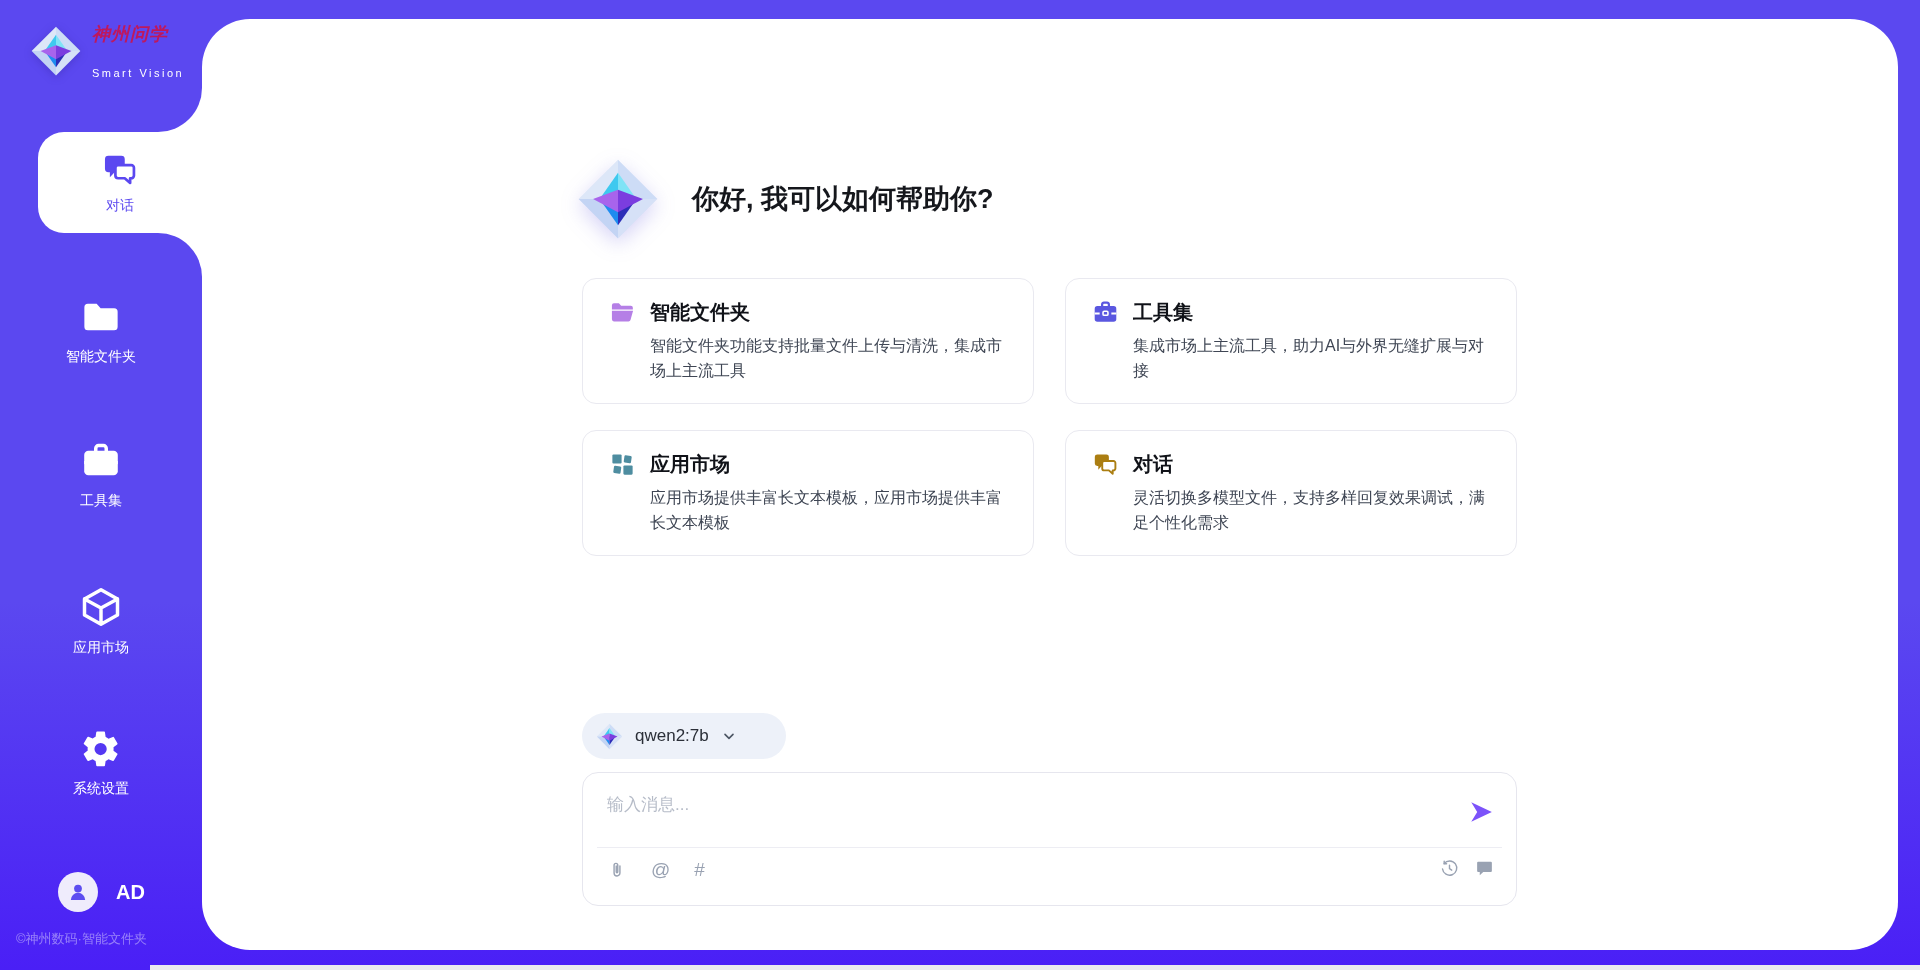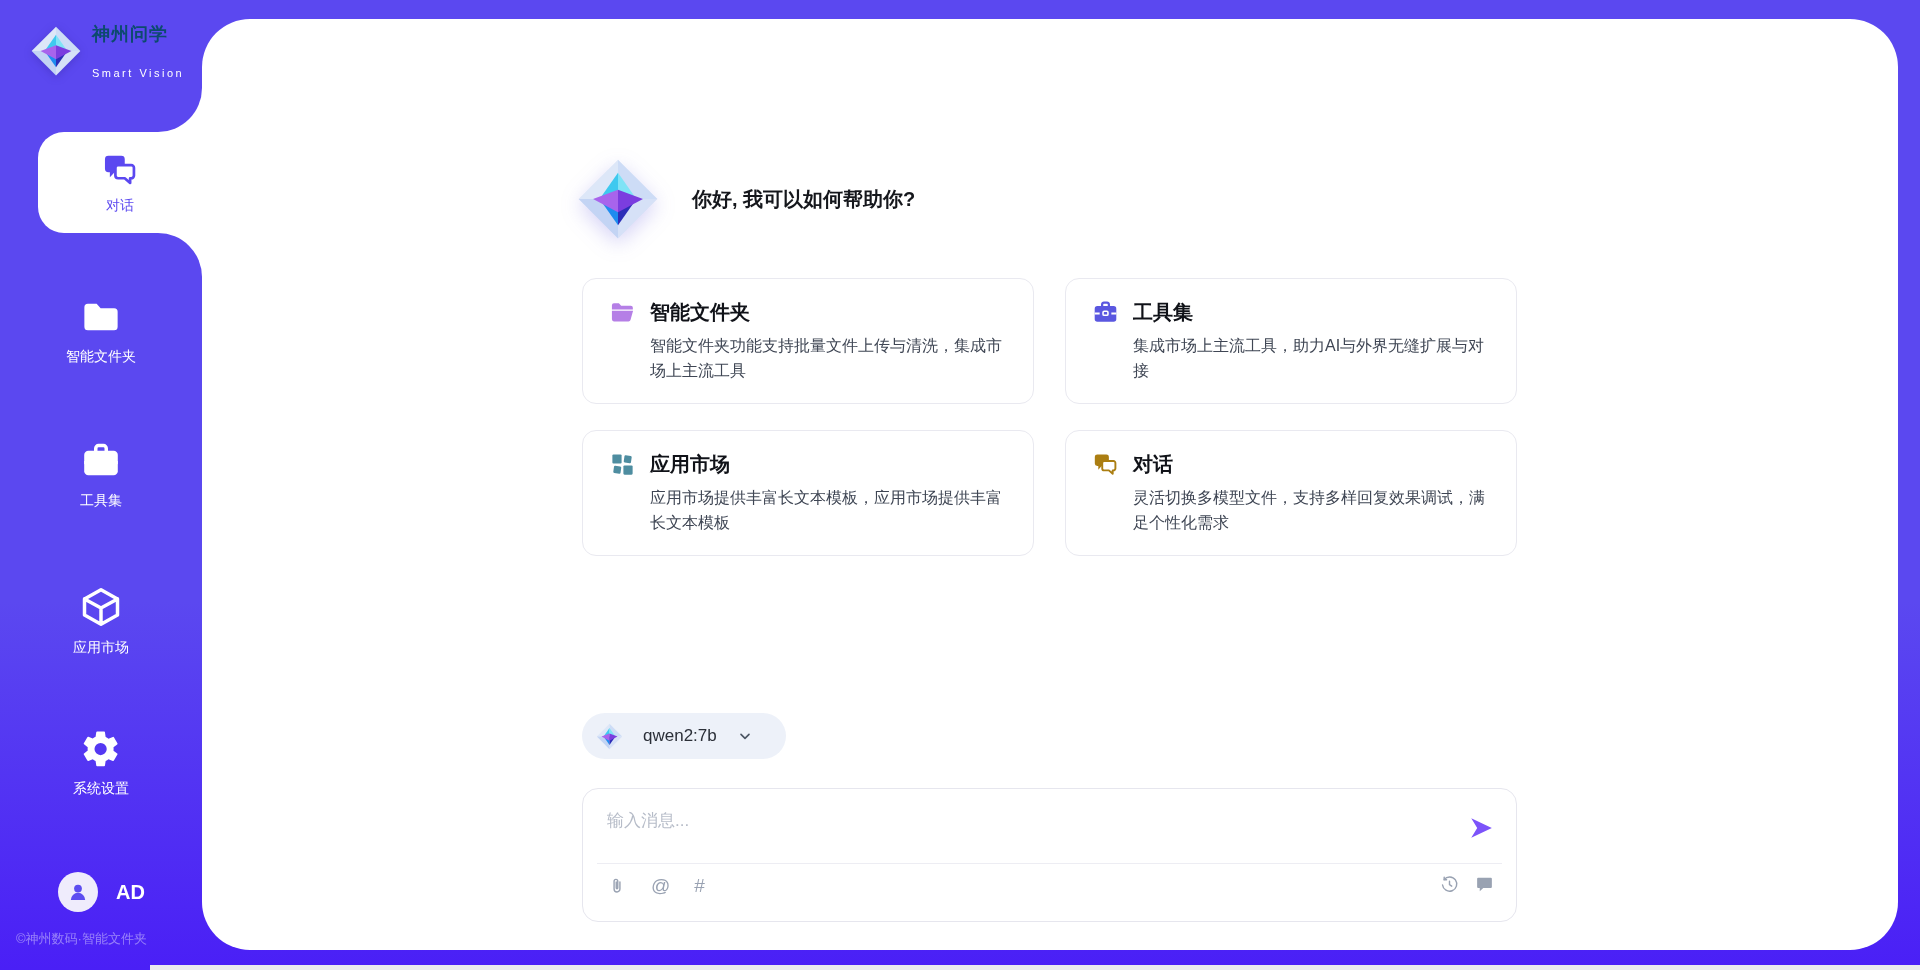--- a/index.html
+++ b/index.html
@@ -8,21 +8,21 @@
     font-family:"Liberation Sans","DejaVu Sans",sans-serif;
     background:linear-gradient(180deg,#5b48f0 0%,#5b48f0 62%,#4a1ff6 100%);
     position:relative;
   }
   svg { display:block; }
 
   
   .sidebar { position:absolute; left:0; top:0; width:202px; height:970px; }
   .brand { position:absolute; left:30px; top:22px; display:flex; align-items:center; gap:10px; }
   .brand-logo { width:52px; height:52px; filter:drop-shadow(0 2px 4px rgba(30,20,120,.25)); }
-  .brand-name { color:#0c4a6e; font-size:18px; font-weight:700; letter-spacing:1px; }
+  .brand-name { color:#be185d; font-size:18px; font-weight:700; letter-spacing:1px;font-style:italic; }
   .brand-sub { color:#fff; font-size:11px; letter-spacing:2.5px; margin-top:21px; }
 
   .tab-active {
     position:absolute; left:38px; top:132px; width:164px; height:101px;
     background:#fff; border-radius:26px 0 0 26px; cursor:pointer;
     display:flex; flex-direction:column; align-items:center; justify-content:center; gap:8px;
   }
   .fillet { position:absolute; left:158px; width:44px; height:44px; background:#fff; }
   .fillet-top { top:88px; }
   .fillet-top::after { content:''; position:absolute; inset:0; background:#5b48f0; border-bottom-right-radius:44px; }
@@ -40,39 +40,39 @@
 
   
   .panel {
     position:absolute; left:202px; top:19px; width:1696px; height:931px;
     background:#fff; border-radius:48px 48px 48px 48px;
   }
   .content { position:absolute; left:380px; top:0; width:935px; height:100%; }
 
   .greeting { position:absolute; left:-6px; top:138px; display:flex; align-items:center; gap:32px; }
   .greet-logo { width:84px; height:84px; filter:drop-shadow(0 6px 10px rgba(90,80,220,.25)); }
-  .greet-title { font-size:20px; font-weight:700; color:#15171c; }
+  .greet-title { font-size:27px; font-weight:700; color:#15171c; }
 
   .cards { position:absolute; left:0; top:259px; width:935px; display:grid;
     grid-template-columns:452px 452px; grid-column-gap:31px; grid-row-gap:26px; }
   .card { height:126px; border:1px solid #e9e9f0; border-radius:14px; background:#fff;
     padding:20px 24px 0 26px; cursor:pointer; }
   .card-head { display:flex; align-items:center; gap:14px; }
   .card-icon { width:27px; height:27px; flex:0 0 27px; }
   .card-title { font-size:20px; font-weight:700; color:#101218; }
   .card-desc { margin:7px 0 0 41px; font-size:16px; line-height:25px; color:#3f4654; }
 
   .model-pill { position:absolute; left:0; top:694px; height:46px; min-width:204px;
     background:#edf1f9; border-radius:23px; display:inline-flex; align-items:center;
-    gap:20px; padding:0 18px 0 14px; cursor:pointer; }
+    gap:12px; padding:0 18px 0 14px; cursor:pointer; }
   .pill-logo { width:27px; height:27px; }
   .pill-text { font-size:17px; color:#2b2f38; }
 
   .composer { position:absolute; left:0; top:753px; width:935px; height:134px;
-    border:1px solid #e6e6ee; border-radius:16px; background:#fff;margin-top:16px; }
+    border:1px solid #e6e6ee; border-radius:16px; background:#fff; }
   .composer-input { position:absolute; left:24px; top:14px; width:820px; height:36px;
     border:none; outline:none; font-size:17px; color:#4a505c;
     font-family:"Liberation Sans","DejaVu Sans",sans-serif; }
   .composer-input::placeholder { color:#b6bcc8; }
   .send-btn { position:absolute; right:22px; top:26px; width:26px; height:26px; cursor:pointer; color:#7c53fa; }
   .composer-divider { position:absolute; left:14px; right:14px; top:74px; height:1px; background:#ededf3; }
   .composer-tools { position:absolute; left:24px; top:86px; display:flex; align-items:center; gap:24px; color:#99a2b2; }
   .tool-btn { cursor:pointer; display:flex; align-items:center; color:#99a2b2; }
   .tool-glyph { font-size:19px; line-height:22px; }
   .composer-right { position:absolute; right:22px; top:86px; display:flex; align-items:center; gap:16px; color:#8d96a6; }

